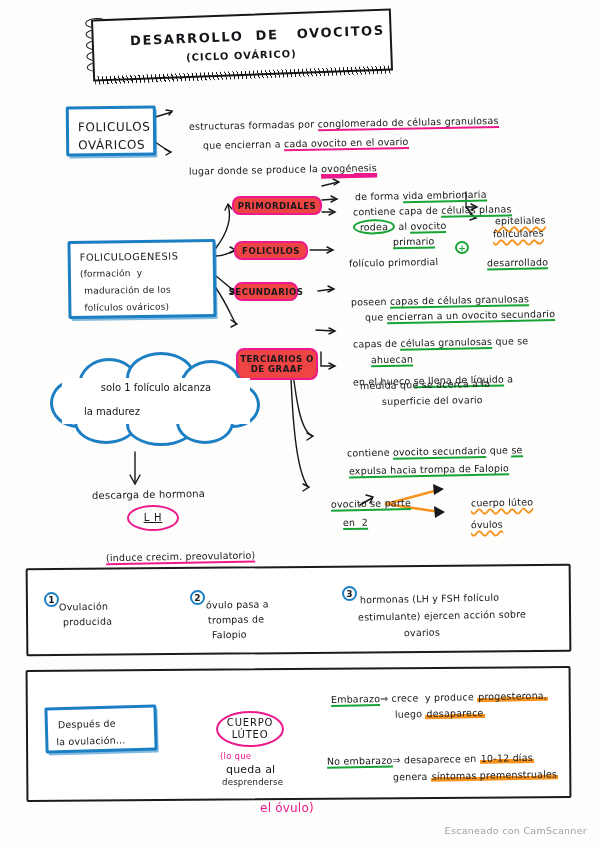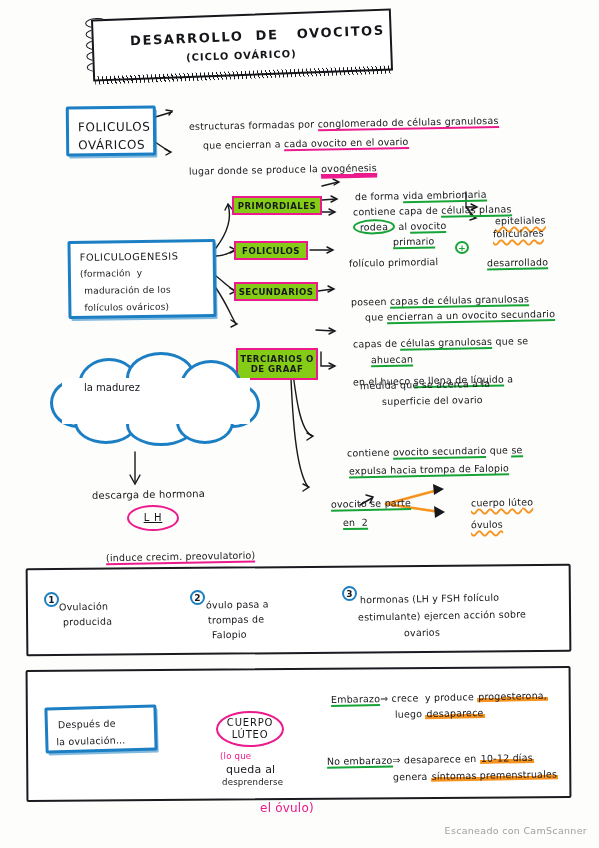--- a/index.html
+++ b/index.html
@@ -47,23 +47,23 @@
     position: absolute;
     border: 3px solid #1c7fc4;
     background: #ffffff;
     box-sizing: border-box;
     border-radius: 2px;
     box-shadow: 2px 3px 0 -1px rgba(28,127,196,.55);
   }
   .box-pink {
     position: absolute;
     border: 2.6px solid #ec1a8d;
-    background: #84cc16;
-    box-sizing: border-box;
-    border-radius: 0;
+    background: #ef4444;
+    box-sizing: border-box;
+    border-radius: 8px;
     display: flex;
     align-items: center;
     justify-content: center;
   }
   .box-pink span {
     font-size: 8.6px;
     letter-spacing: .45px;
     font-weight: 600;
     color: #18191d;
     white-space: pre;
@@ -313,21 +313,21 @@
     <div class="hw" style="left:13px; top:41px; font-size:9px;">maduración de los</div>
     <div class="hw" style="left:13px; top:58px; font-size:9px;">folículos ováricos)</div>
   </div>
 
   <div class="box-pink sk3" style="left:232px; top:196px; width:90px; height:19px;">
     <span>PRIMORDIALES</span>
   </div>
   <div class="box-pink sk3" style="left:234px; top:241px; width:74px; height:19px;">
     <span>FOLICULOS</span>
   </div>
-  <div class="box-pink sk3" style="left:234px; top:282px; width:84px; height:19px;align-items:center;">
+  <div class="box-pink sk3" style="left:234px; top:282px; width:64px; height:19px;align-items:center;">
     <span>SECUNDARIOS</span>
   </div>
   <div class="box-pink sk3" style="left:236px; top:316px; width:82px; height:32px;margin-top:32px;">
     <span>TERCIARIOS O
 DE GRAAF</span>
   </div>
 
   <div class="hw sk" style="left:342px; top:176px;">
     <span>de forma </span><span class="u-green">vida embrionaria</span>
   </div>
@@ -400,20 +400,21 @@
     <b style="left:2px;  top:26px; width:56px; height:50px;"></b>
     <b style="left:30px; top:6px;  width:62px; height:54px;"></b>
     <b style="left:78px; top:0px;  width:70px; height:52px;"></b>
     <b style="left:132px;top:8px;  width:62px; height:52px;"></b>
     <b style="left:158px;top:30px; width:54px; height:46px;"></b>
     <b style="left:26px; top:48px; width:64px; height:44px;"></b>
     <b style="left:78px; top:52px; width:70px; height:42px;"></b>
     <b style="left:128px;top:48px; width:58px; height:44px;"></b>
     <div class="inner"></div>
     <div class="cloud-text">
+      <div>solo 1 folículo alcanza</div>
       <div style="text-align:left; padding-left:18px;">la madurez</div>
     </div>
   </div>
 
   <div class="hw sk" style="left:92px; top:488px; font-size:10px;">descarga de hormona</div>
   <div class="ellipse-pink" style="left:127px; top:505px; width:52px; height:26px;text-decoration:underline;">
     <span>L H</span>
   </div>
   <div class="hw sk" style="left:93px; top:537px;">
     <span class="u-pink">(induce crecim. preovulatorio)</span>

